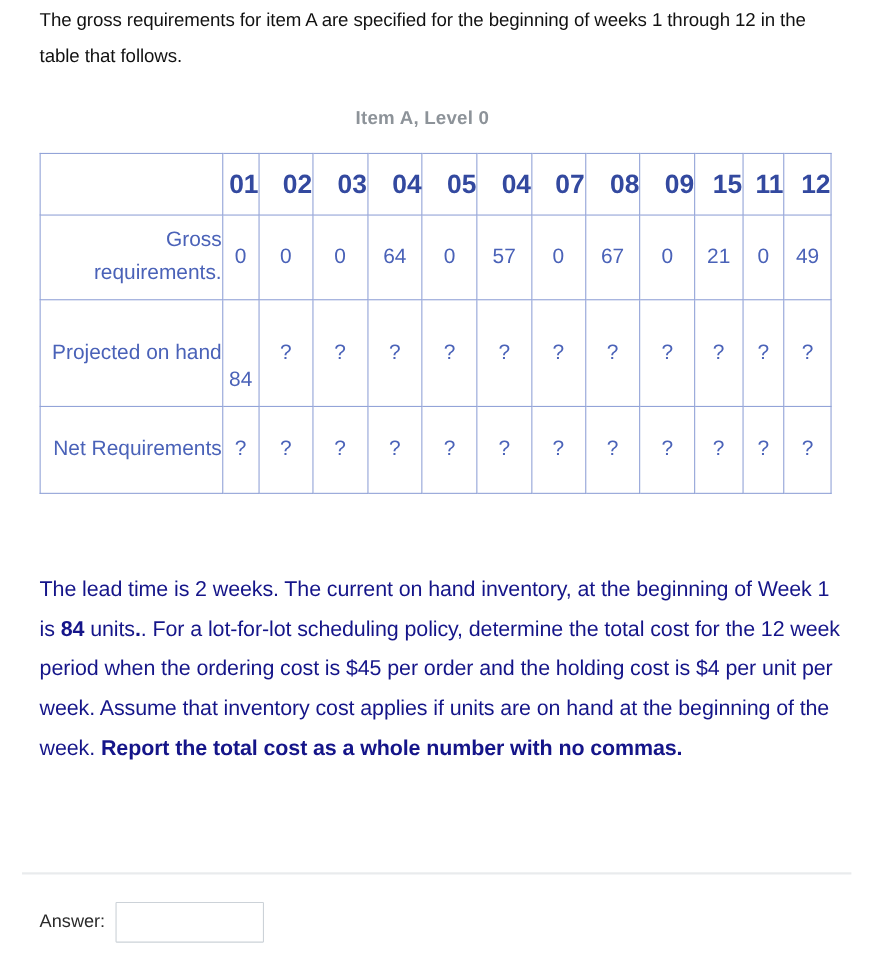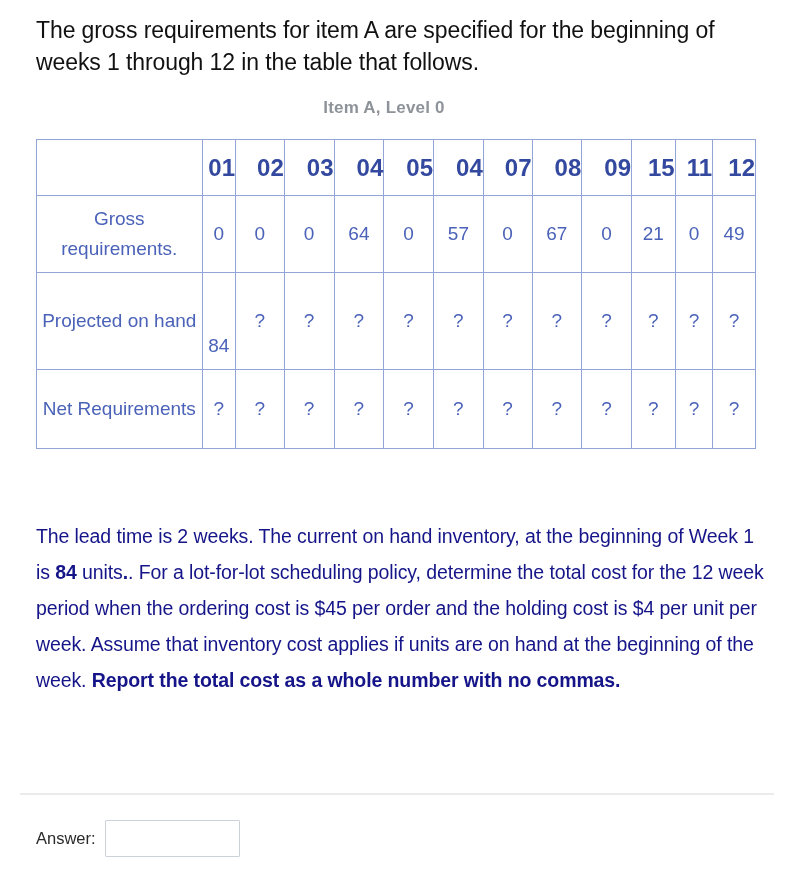--- a/index.html
+++ b/index.html
@@ -19,24 +19,24 @@
     position: relative;
     width: 794px;
     height: 890px;
     box-sizing: border-box;
   }
 
   
   .intro {
     position: absolute;
     left: 36px;
-    top: 14px;
+    top: 3px;
     width: 700px;
     color: #111111;
-    font-size: 23px;
+    font-size: 17px;
     line-height: 32px;
     letter-spacing: -0.1px;
   }
 
   
   .table-caption {
     position: absolute;
     left: 24px;
     top: 98px;
     width: 720px;
@@ -72,21 +72,21 @@
     height: 55px;
     text-align: right;
     font-weight: bold;
     font-size: 24px;
     color: #33499f;
   }
   td.corner-cell { }
 
   
   td.row-label {
-    text-align: center;
+    text-align: right;
     padding: 4px 2px 4px 5px;
     line-height: 30px;
     font-size: 19px;
     vertical-align: top;
     color: #4a62b8;
   }
 
   td.data-cell {
     text-align: center;
     vertical-align: middle;

